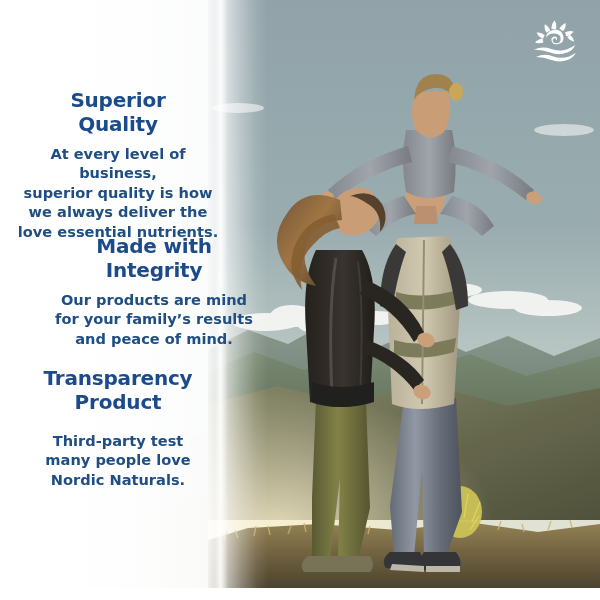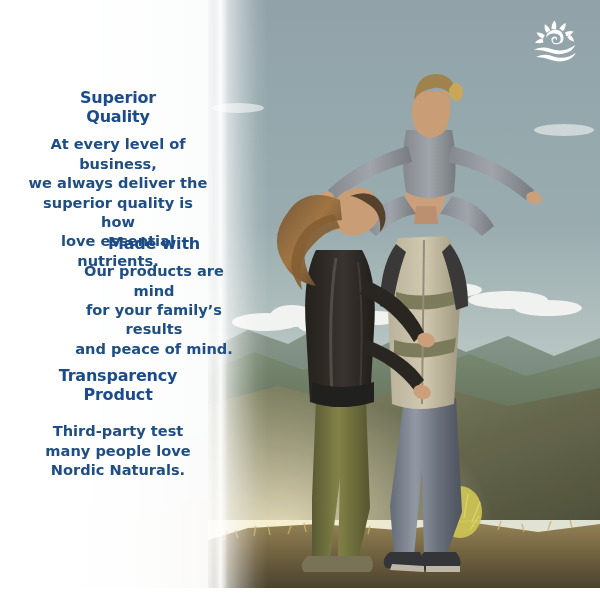--- a/index.html
+++ b/index.html
@@ -93,32 +93,32 @@
     text-align:center;
   }
   .block { width:236px; }
   .block.b1 { position:absolute; top:88px; left:0; }
   .block.b2 { position:absolute; top:234px; left:0;margin-left:36px; }
   .block.b3 { position:absolute; top:366px; left:0; }
 
   .heading {
     color:#1B4B8A;
     font-weight:bold;
-    font-size:16px;
+    font-size:20px;
     line-height:1.20;
     letter-spacing:-0.2px;
     padding:0 22px;
   }
   .body {
     color:#1E4E84;
     font-weight:bold;
     font-size:14.6px;
     line-height:1.33;
     margin-top:8px;
-    padding:0 28px;
+    padding:0 9px;
   }
   .b3 .body { margin-top:17px; }
 </style>
 </head>
 <body>
 
 <div class="poster">
 
   <div class="ghost">
     <div class="ghost-inner">
@@ -343,29 +343,30 @@
 
   <div class="textcol">
 
     <div class="block b1">
       <div class="heading">
         <div>Superior</div>
         <div>Quality</div>
       </div>
       <div class="body">
         <div>At every level of business,</div>
+        <div>superior quality is how</div>
         <div>we always deliver the</div>
-        <div>superior quality is how</div>
         <div>love essential nutrients.</div>
       </div>
     </div>
 
     <div class="block b2">
       <div class="heading">
         <div>Made with</div>
+        <div>Integrity</div>
       </div>
       <div class="body">
         <div>Our products are mind</div>
         <div>for your family’s results</div>
         <div>and peace of mind.</div>
       </div>
     </div>
 
     <div class="block b3">
       <div class="heading">

